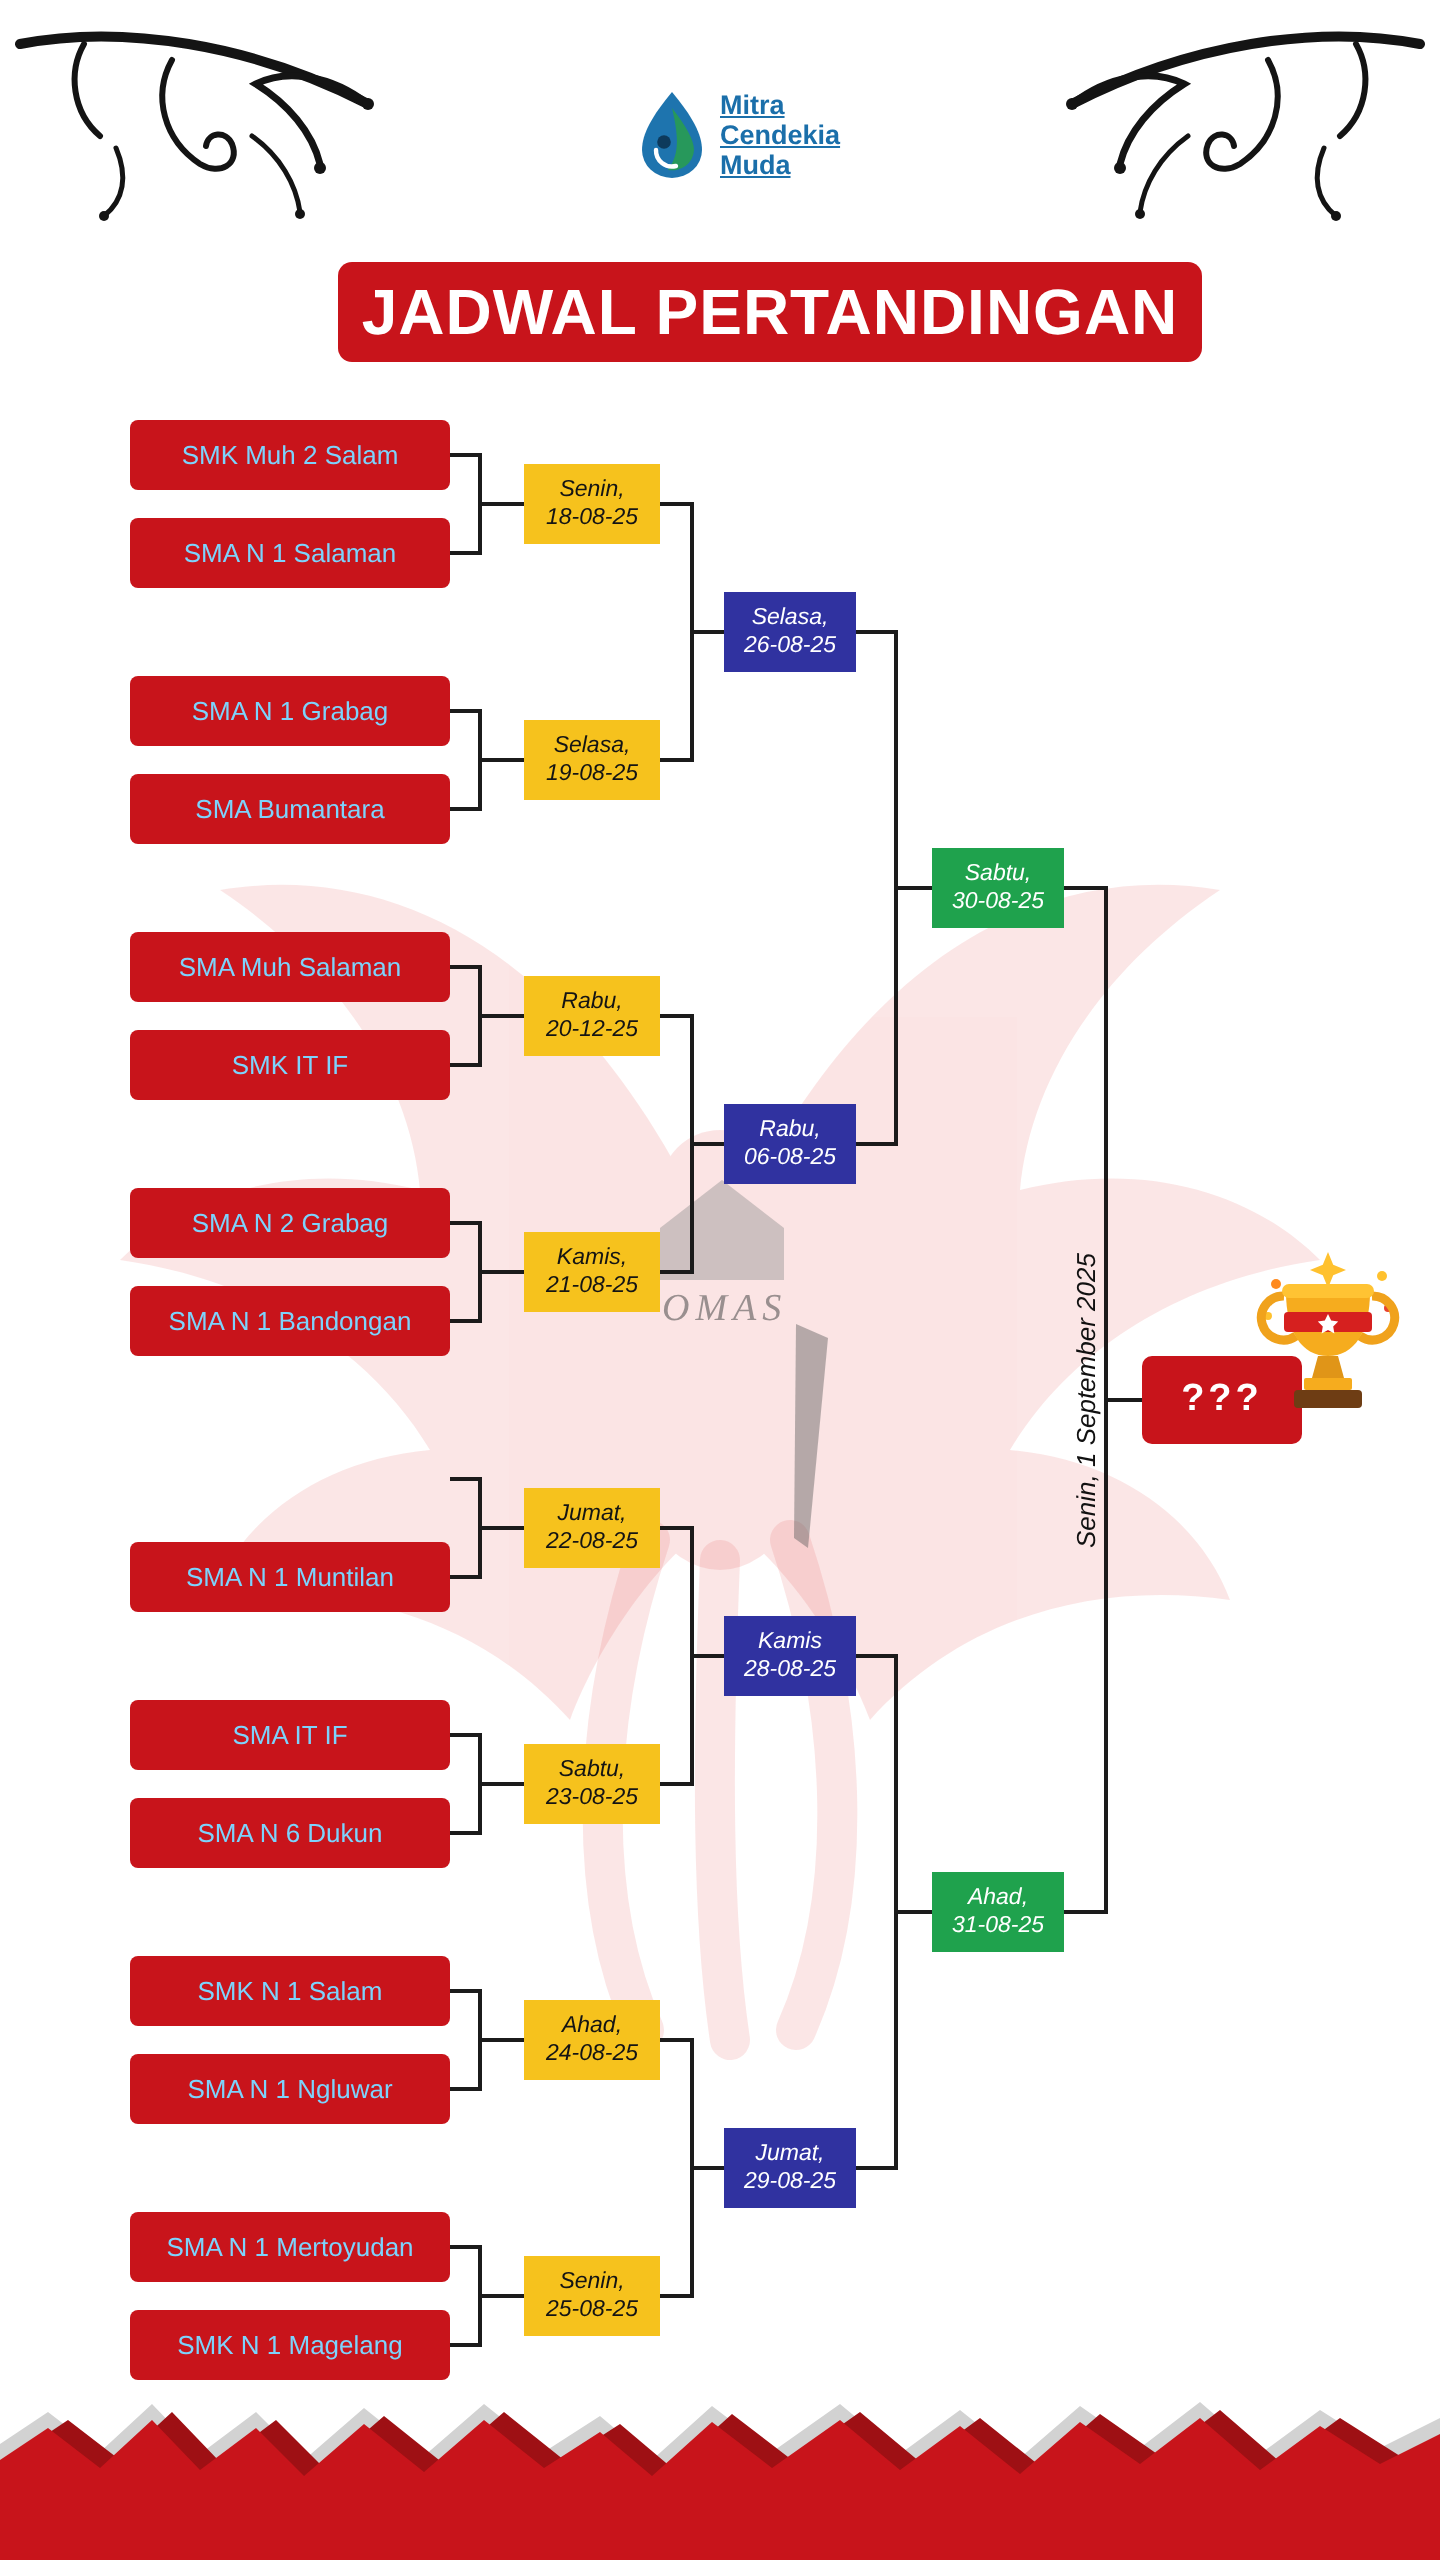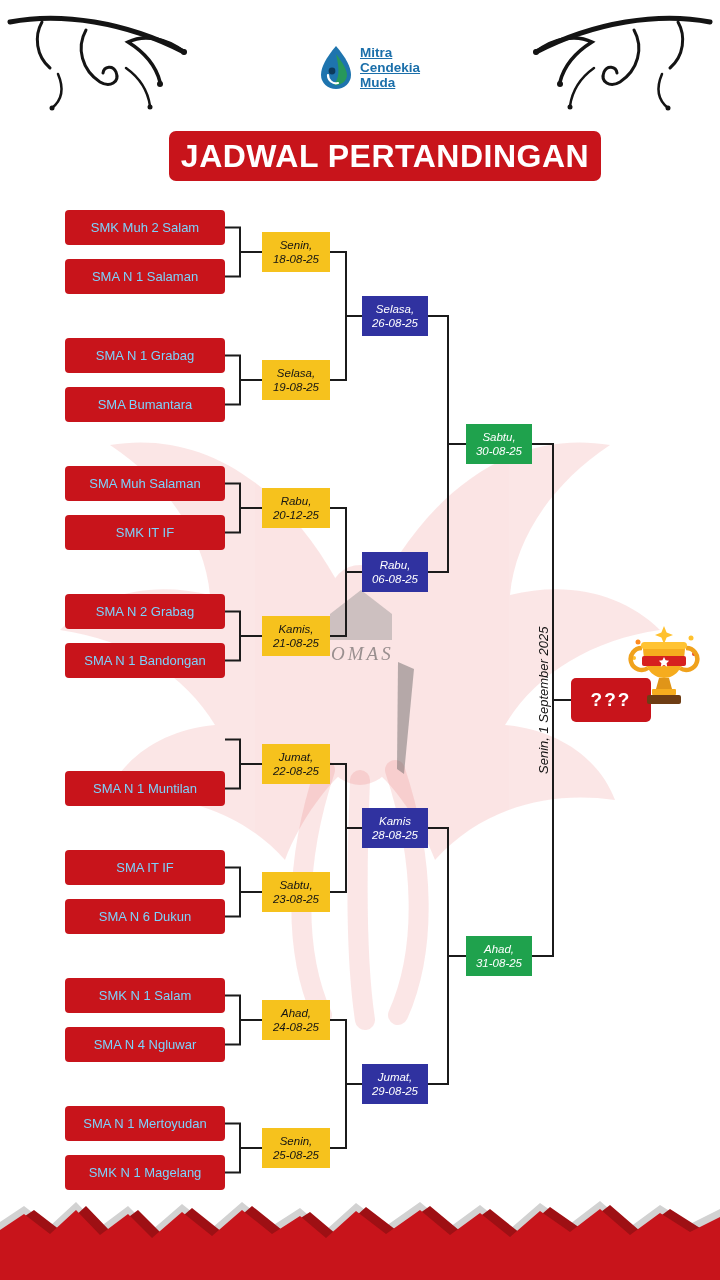--- a/index.html
+++ b/index.html
@@ -132,21 +132,21 @@
   <div class="team" style="top:338px">SMA N 1 Grabag</div>
   <div class="team" style="top:387px">SMA Bumantara</div>
   <div class="team" style="top:466px">SMA Muh Salaman</div>
   <div class="team" style="top:515px">SMK IT IF</div>
   <div class="team" style="top:594px">SMA N 2 Grabag</div>
   <div class="team" style="top:643px">SMA N 1 Bandongan</div>
   <div class="team" style="top:771px">SMA N 1 Muntilan</div>
   <div class="team" style="top:850px">SMA IT IF</div>
   <div class="team" style="top:899px">SMA N 6 Dukun</div>
   <div class="team" style="top:978px">SMK N 1 Salam</div>
-  <div class="team" style="top:1027px">SMA N 4 Ngluwar</div>
+  <div class="team" style="top:1027px">SMA N 1 Ngluwar</div>
   <div class="team" style="top:1106px">SMA N 1 Mertoyudan</div>
   <div class="team" style="top:1155px">SMK N 1 Magelang</div>
 
   <div class="match r1" style="top:232px">
     <span>Senin,</span>
     <span>18-08-25</span>
   </div>
   <div class="match r1" style="top:360px">
     <span>Selasa,</span>
     <span>19-08-25</span>

